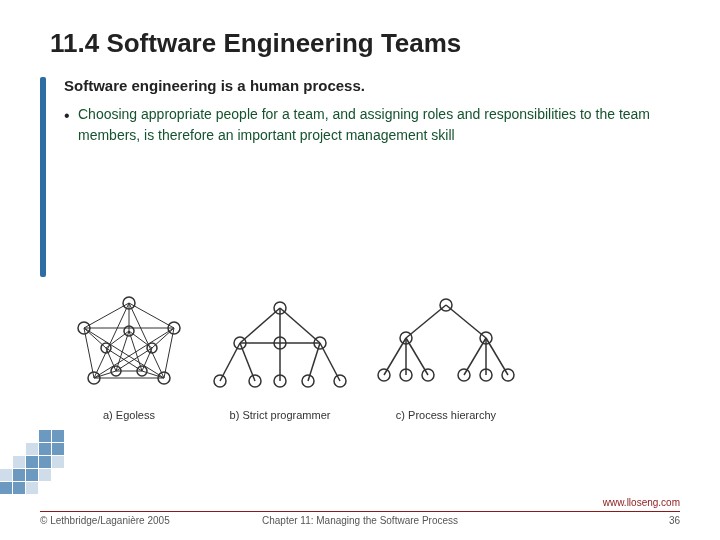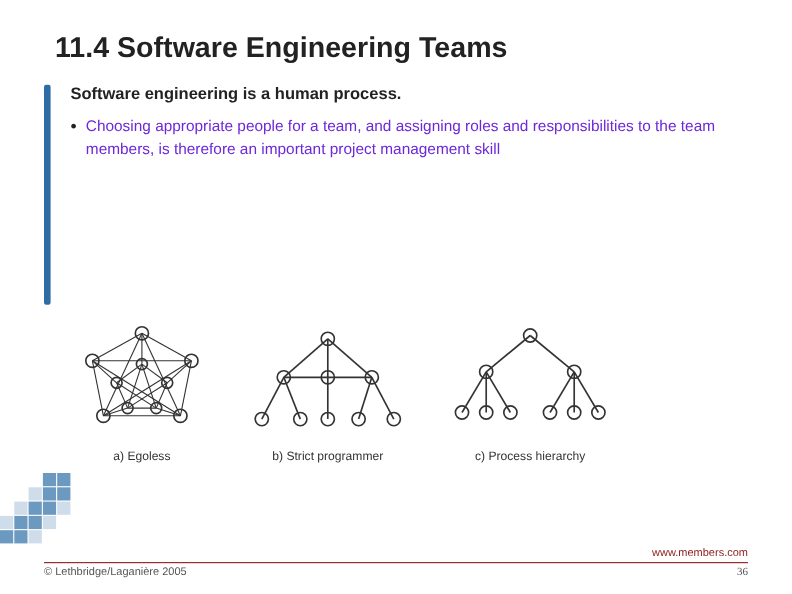--- a/index.html
+++ b/index.html
@@ -56,42 +56,42 @@
       margin-bottom: 10px;
     }
 
     .bullet-list {
       list-style: none;
       padding: 0;
     }
 
     .bullet-list li {
       font-size: 14px;
-      color: #6d28d9;
+      color: #14532d;
       margin-bottom: 10px;
       padding-left: 14px;
       position: relative;
       line-height: 1.5;
     }
 
     .bullet-list li::before {
       content: "•";
       position: absolute;
       left: 0;
       font-size: 16px;
       color: #222;
     }
 
     .diagrams-row {
       display: flex;
       flex-direction: row;
       align-items: flex-end;
       margin-top: 16px;
       margin-left: 24px;
-      gap: 24px;
+      gap: 6px;
     }
 
     .diagram-item {
       display: flex;
       flex-direction: column;
       align-items: center;
     }
 
     .diagram-label {
       font-size: 11px;
@@ -126,21 +126,20 @@
       color: #555;
       flex: 2;
       text-align: center;
     }
 
     .footer-right {
       font-size: 10px;
       color: #555;
       flex: 1;
       text-align: right;
-      font-family: Liberation Serif, serif;
     }
 
     .footer-url {
       color: #8b1a1a;
       font-size: 10px;
       position: absolute;
       bottom: 32px;
       right: 40px;
     }
 
@@ -344,21 +343,22 @@
       <div class="deco-cell empty"></div>
 
       <div class="deco-cell filled"></div>
       <div class="deco-cell filled"></div>
       <div class="deco-cell light"></div>
       <div class="deco-cell empty"></div>
       <div class="deco-cell empty"></div>
     </div>
   </div>
 
-  <div class="footer-url">www.members.com</div>
+  <div class="footer-url">www.lloseng.com</div>
   <div class="footer-line"></div>
 
   <div class="footer">
     <div class="footer-left">© Lethbridge/Laganière 2005</div>
+    <div class="footer-center">Chapter 11: Managing the Software Process</div>
     <div class="footer-right">36</div>
   </div>
 
 </div>
 
 </body></html>

